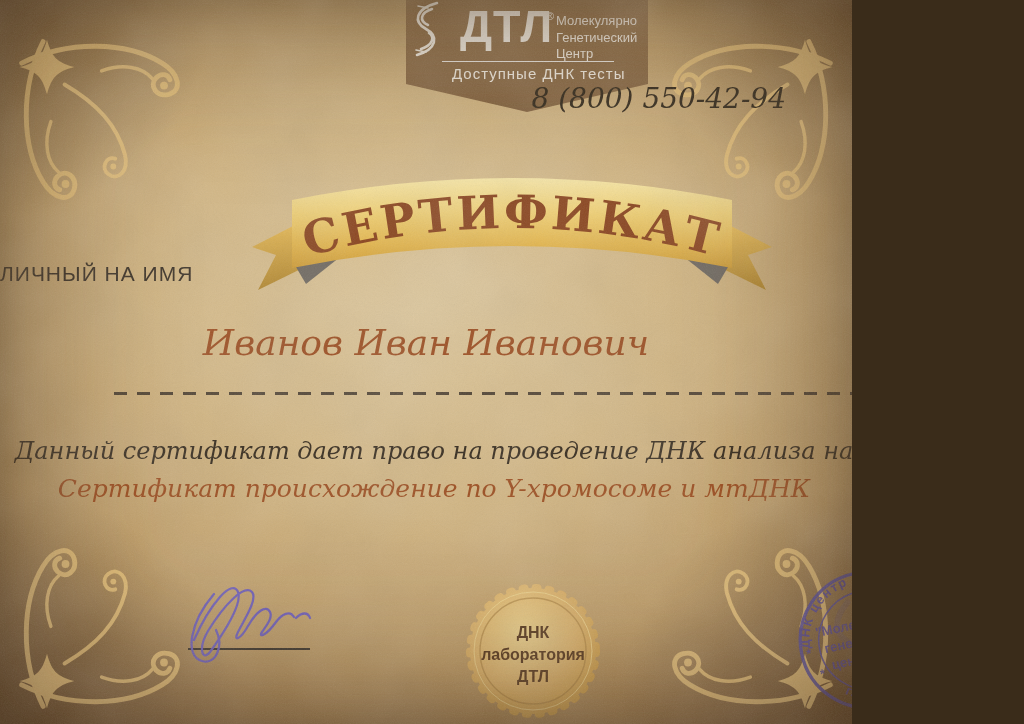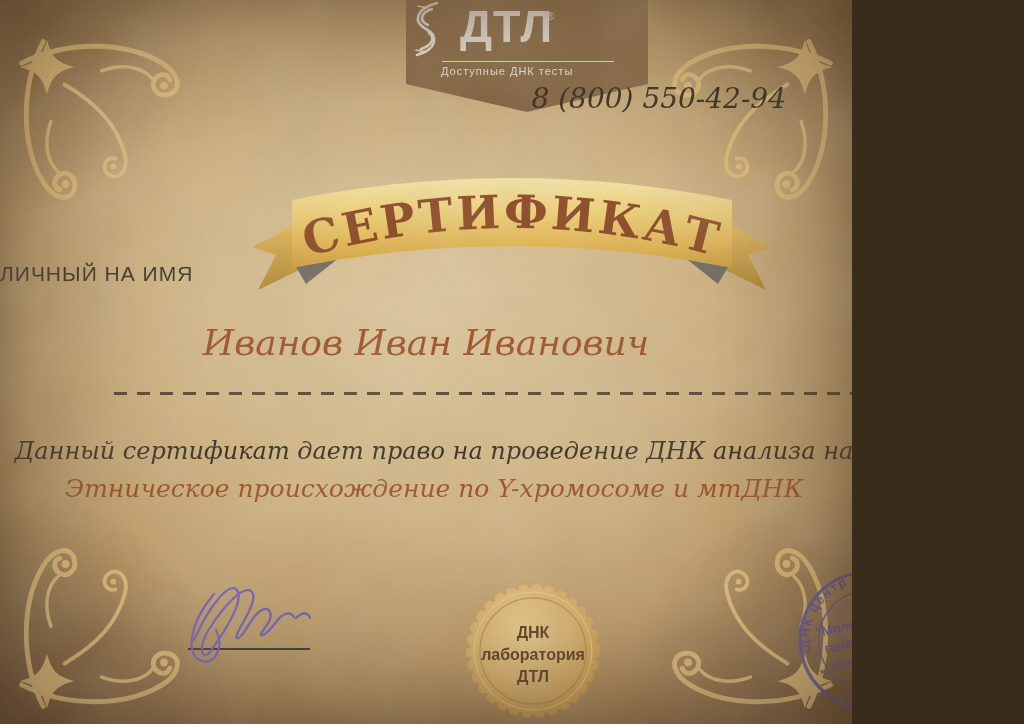--- a/index.html
+++ b/index.html
@@ -24,21 +24,21 @@
   .fl-br{right:8px;bottom:4px;transform:scale(-1,-1);}
   
   .banner{position:absolute;left:406px;top:0;width:242px;height:112px;z-index:5;}
   .banner svg{position:absolute;inset:0;}
   .logo-content{position:absolute;inset:0;color:#f6f0e5;}
   .dna-icon{position:absolute;left:13px;top:6px;}
   .brand{position:absolute;left:54px;top:4px;font-size:45px;font-weight:bold;letter-spacing:1px;line-height:1;}
   .regmark{position:absolute;left:140px;top:10px;font-size:11px;}
   .logo-sub{position:absolute;left:150px;top:13px;font-size:13px;line-height:16.5px;}
   .logo-line{position:absolute;left:36px;top:61px;width:172px;height:1px;background:rgba(255,255,255,.85);}
-  .tagline{position:absolute;left:35px;top:65px;font-size:11px;letter-spacing:1px;}
+  .tagline{position:absolute;left:46px;top:65px;font-size:15px;letter-spacing:1px;}
   
   .cert-no{position:absolute;left:102px;top:84px;z-index:5;font-family:"DejaVu Serif", serif;
     font-size:27px;color:#2e2415;letter-spacing:1px;}
   .phone{position:absolute;right:66px;top:82px;z-index:5;font-family:"DejaVu Serif", serif;
     font-size:28px;color:#2e2415;font-style:italic;}
   
   .ribbon{position:absolute;left:247px;top:150px;width:530px;height:165px;z-index:4;}
   .ribbon-text{font-family:"DejaVu Serif", serif;font-weight:bold;font-size:46px;fill:#8a431c;letter-spacing:3px;}
   
   .subtitle{position:absolute;left:0;top:262px;width:100%;text-align:left;z-index:5;
@@ -114,20 +114,25 @@
         <g fill="none" stroke="#f6f0e5" stroke-width="2.6" stroke-linecap="round">
           <path d="M31,3 C9,9 7,22 20,29 C33,36 31,49 11,55"></path>
           <path d="M26,9 C14,13 13,21 22,25"></path>
           <path d="M23,33 C29,37 27,45 15,49"></path>
           <path d="M12,6 L22,8" stroke-width="1.6"></path>
           <path d="M10,50 L20,52" stroke-width="1.6"></path>
         </g>
       </svg>
       <div class="brand">ДТЛ</div>
       <div class="regmark">®</div>
+      <div class="logo-sub">
+        <div>Молекулярно</div>
+        <div>Генетический</div>
+        <div>Центр</div>
+      </div>
       <div class="logo-line"></div>
       <div class="tagline">Доступные ДНК тесты</div>
     </div>
   </div>
 
   <div class="phone">8 (800) 550-42-94</div>
 
   <svg class="ribbon" viewBox="0 0 530 165">
     <defs>
       <linearGradient id="bandG" x1="0" y1="0" x2="0" y2="1">
@@ -147,21 +152,21 @@
     <path d="M46,112 L98,103 L59,134 Z" fill="#6e675e"></path>
     <path d="M484,112 L432,103 L471,134 Z" fill="#6e675e"></path>
     <path d="M45,50 Q265,6 485,50 L485,118 Q265,74 45,118 Z" fill="url(#bandG)"></path>
     <text class="ribbon-text"><textPath href="#textArc" startOffset="50%" text-anchor="middle">СЕРТИФИКАТ</textPath></text>
   </svg>
 
   <div class="subtitle">ЛИЧНЫЙ НА ИМЯ</div>
   <div class="name">Иванов Иван Иванович</div>
   <div class="dashline"></div>
   <div class="bodyline body1">Данный сертификат дает право на проведение ДНК анализа на</div>
-  <div class="bodyline body2">Этническое происхождение по Y-хромосоме и мтДНК</div>
+  <div class="bodyline body2">Сертификат происхождение по Y-хромосоме и мтДНК</div>
 
   <div class="sign-underline"></div>
   <svg class="signature" viewBox="0 0 150 112">
     <g fill="none" stroke="#6a5abe" stroke-width="2.3" stroke-linecap="round" opacity="0.95">
       <path d="M16,80 C32,44 54,18 60,32 C65,45 42,78 32,92 C24,102 20,88 30,71 C46,45 66,24 74,32 C80,39 66,60 60,72 C55,82 62,80 70,66 C78,52 88,44 92,52 C95,58 88,66 84,72 C80,78 88,76 98,62 C104,54 112,50 116,57"></path>
       <path d="M36,34 C12,62 6,96 24,101 C38,105 46,86 38,70"></path>
       <path d="M118,58 C124,52 130,52 132,58"></path>
     </g>
   </svg>
 

